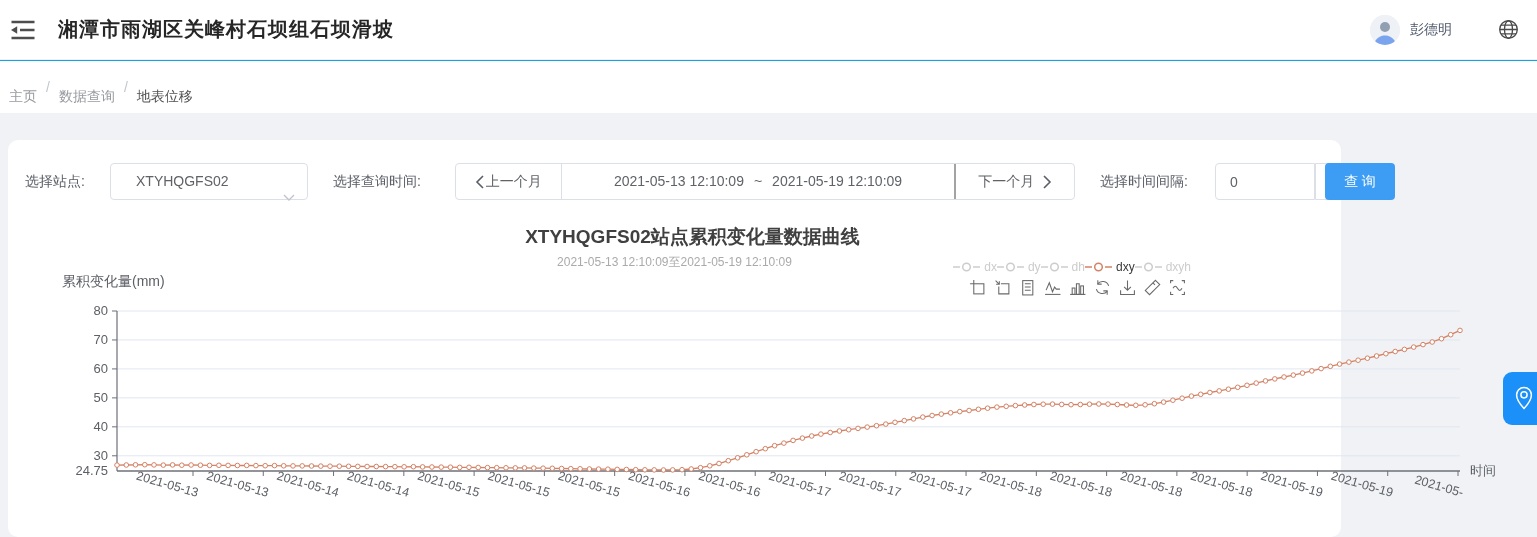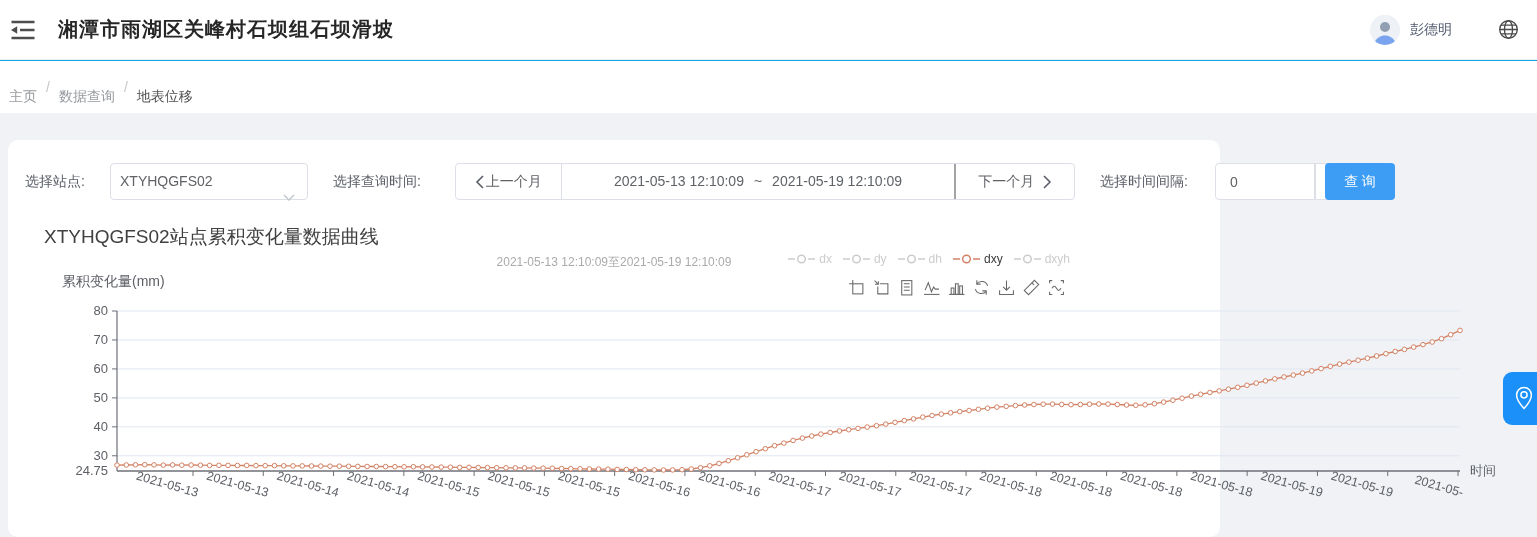--- a/index.html
+++ b/index.html
@@ -18,47 +18,47 @@
   .globe { margin:0 18px 0 46px; display:flex; align-items:center; cursor:pointer; }
 
   
   .bc { position:absolute; top:61px; left:0; right:0; height:52px; background:#fff;
         display:flex; align-items:center; padding-left:9px; font-size:14px; }
   .bc .it { color:#979a9f;margin-top:20px; }
   .bc .sep { color:#c3c6cb; margin:0 9px; }
   .bc .cur { color:#525252; }
 
   .grayband { position:absolute; top:113px; left:0; right:0; bottom:0; background:#f0f2f5; }
-  .card { position:absolute; top:140px; left:8px; width:1212px; height:397px; background:#fff; border-radius:10px; }
+  .card { position:absolute; top:140px; left:8px; width:1333px; height:397px; background:#fff; border-radius:10px; }
 
   
   .frow { position:absolute; top:23px; left:0; right:0; height:37px; font-size:14px; }
   .frow .lbl { position:absolute; line-height:37px; color:#5a5e66; }
   .ctl { position:absolute; top:0; height:37px; border:1px solid #dcdfe6; border-radius:4px;
          background:#fff; color:#606266; }
-  .sel { left:102px; width:198px; line-height:35px; padding:0 9px; cursor:pointer; }
+  .sel { left:102px; width:198px; line-height:35px; padding:0 25px; cursor:pointer; }
   .sel .chev { position:absolute; right:12px; top:15px; }
   .grp { left:447px; width:620px; display:flex; }
   .grp .seg { line-height:35px; text-align:center; cursor:pointer; }
   .grp .seg1 { width:106px; border-right:1px solid #dcdfe6; display:flex; align-items:center; justify-content:center; gap:2px; }
   .grp .seg2 { width:394px; display:flex; align-items:center; justify-content:center; gap:10px; color:#5f6368; }
   .grp .seg3 { width:120px; border-left:2px solid #a3a3a3; display:flex; align-items:center; justify-content:center; gap:9px; }
   .itv-input { position:absolute; left:1207px; top:0; width:100px; height:37px; border:1px solid #dcdfe6;
          border-radius:4px 0 0 4px; padding:0 14px; font-size:14px; color:#606266; outline:none;
          font-family:inherit; }
   .itv-addon { left:1307px; width:48px; line-height:35px; text-align:center; border-radius:0 4px 4px 0;
          color:#5a5e66; border-left:1px solid #dcdfe6;padding-left:7px; }
   .qbtn { position:absolute; left:1317px; top:0; width:70px; height:37px; background:#3d9df5; color:#fff;
           border:none; border-radius:4px; font-size:14px; cursor:pointer; font-family:Liberation Serif, serif; }
 
   
-  .c-title { position:absolute; top:84px; left:0; width:100%; text-align:left;
-             font-size:19px; font-weight:400; color:#404040;padding-left:36px; }
+  .c-title { position:absolute; top:84px; left:0; width:100%; text-align:center;
+             font-size:19px; font-weight:700; color:#404040;padding-left:36px; }
   .c-sub { position:absolute; top:114px; left:0; width:100%; text-align:center; font-size:12px; color:#aaa; }
-  .legend { position:absolute; top:112px; right:150px; display:flex; gap:11px; align-items:center; }
+  .legend { position:absolute; top:120px; right:150px; display:flex; align-items:center; }
   .legend-item { display:flex; align-items:center; gap:4px; font-size:12px; cursor:pointer; }
   .legend-item svg path, .legend-item svg circle { stroke-width:1.5; fill:none; }
   .legend-item svg circle { fill:#fff; }
   .toolbox { position:absolute; top:139px; right:155px; display:flex; gap:8px; align-items:center; }
   .toolbox .tb { width:17px; height:17px; cursor:pointer; }
   .toolbox svg { width:17px; height:17px; }
   .toolbox svg path, .toolbox svg rect { stroke:#696969; fill:none; stroke-width:1; }
   .yname { position:absolute; left:54px; top:133px; font-size:14px; color:#5d6066; }
   #plot { position:absolute; left:52px; top:160px; }
 

